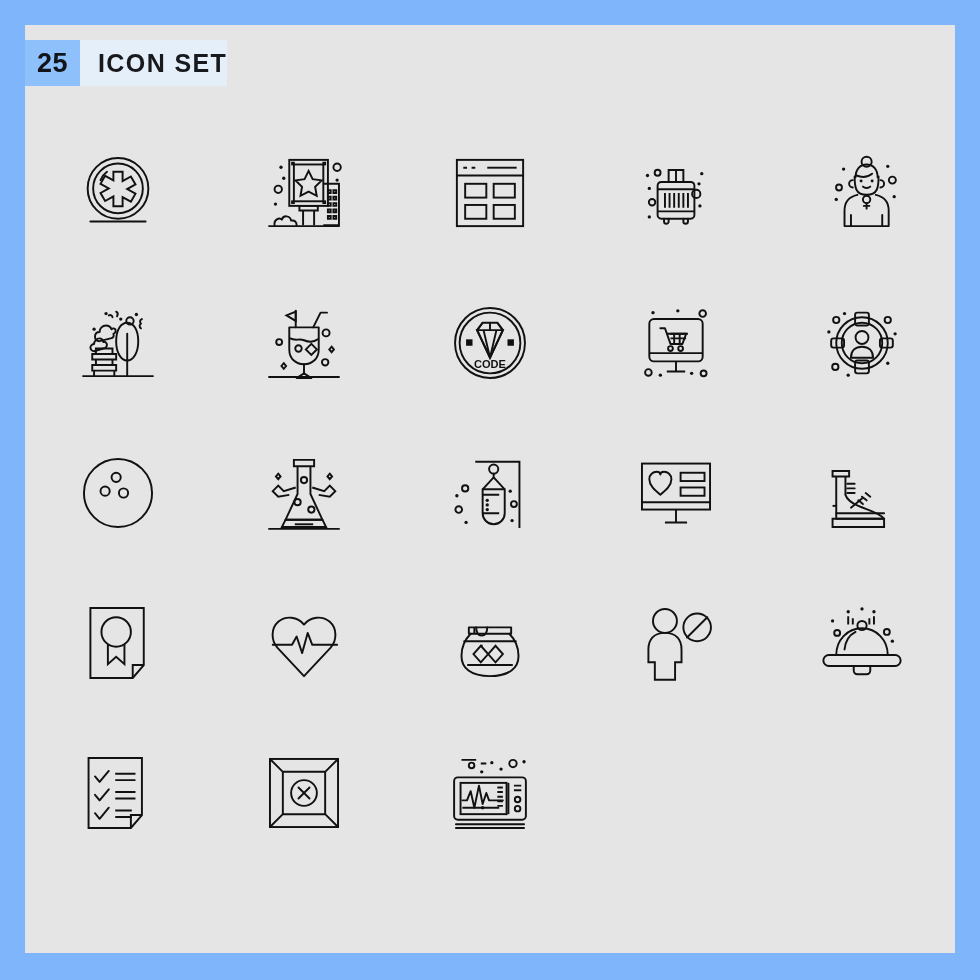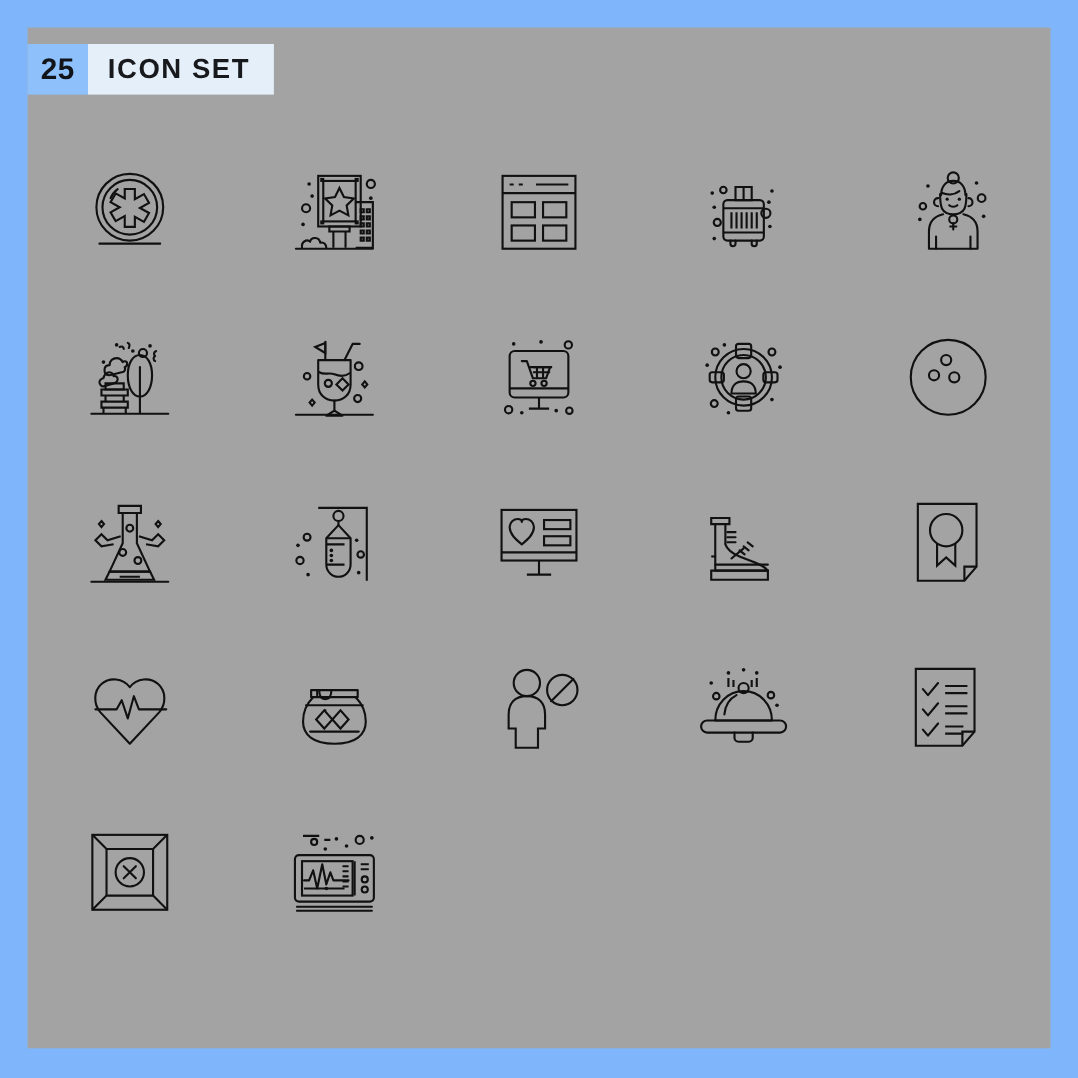--- a/index.html
+++ b/index.html
@@ -12,21 +12,21 @@
     background: #7fb6fb;
     font-family: "Liberation Sans", sans-serif;
     overflow: hidden;
   }
   #frame {
     position: absolute;
     left: 25px;
     top: 25px;
     width: 930px;
     height: 928px;
-    background: #a3a3a3;
+    background: #e5e5e5;
   }
   #header {
     position: absolute;
     left: 0px;
     top: 15px;
     height: 46px;
     display: flex;
     align-items: stretch;
   }
   #header-badge {
@@ -39,21 +39,20 @@
     align-items: center;
     justify-content: center;
     width: 55px;
     height: 46px;
   }
   #header-title-wrap {
     background: #e4eff9;
     display: flex;
     align-items: center;
     padding-left: 18px;
-    padding-right: 22px;
     height: 46px;
   }
   #header-title {
     font-size: 25px;
     font-weight: bold;
     color: #18191d;
     letter-spacing: 1.4px;
   }
   #grid {
     position: absolute;
@@ -237,20 +236,33 @@
         <circle class="ln" cx="44" cy="56" r="3.5"></circle>
         <path class="ln-sq" d="M58 51l6 6-6 6-6-6z"></path>
         <circle class="ln" cx="74" cy="39" r="3.8"></circle>
         <circle class="ln" cx="23" cy="49" r="3.2"></circle>
         <circle class="ln" cx="73" cy="71" r="3.5"></circle>
         <path class="ln-sq" d="M80 54l2.5 3-2.5 3-2.5-3zM28 72l2.5 3-2.5 3-2.5-3z"></path>
         <path class="ln" d="M12 87h76"></path>
       </svg>
     </div>
 
+    <div class="cell">
+      <svg viewBox="0 0 100 100">
+        <circle class="ln" cx="50" cy="50" r="38"></circle>
+        <circle class="ln" cx="50" cy="50" r="33"></circle>
+        <path class="ln-sq" d="M36 36h28l-14 30z"></path>
+        <path class="ln-sq" d="M36 36l6-8h16l6 8"></path>
+        <path class="ln-sq" d="M42 28l-6 8 14 30 14-30-6-8"></path>
+        <path class="ln-sq" d="M50 28v8M43 36l7 30M57 36l-7 30"></path>
+        <rect class="fl" x="24" y="46" width="7" height="7"></rect>
+        <rect class="fl" x="69" y="46" width="7" height="7"></rect>
+        <text class="txt" x="50" y="77" font-size="12">CODE</text>
+      </svg>
+    </div>
 
     <div class="cell">
       <svg viewBox="0 0 100 100">
         <path class="ln" d="M26 24h48a5 5 0 0 1 5 5v36a5 5 0 0 1-5 5H26a5 5 0 0 1-5-5V29a5 5 0 0 1 5-5z"></path>
         <path class="ln-sq" d="M21 61h58"></path>
         <path class="ln-sq" d="M50 70v11M40 81h20"></path>
         <path class="ln" d="M33 34h5l6 17h13l4-11H41"></path>
         <path class="ln-sq" d="M44 40h19M44 45h17M48 40v11M54 40v11"></path>
         <circle class="ln" cx="44" cy="56" r="2.6"></circle>
         <circle class="ln" cx="55" cy="56" r="2.6"></circle>

